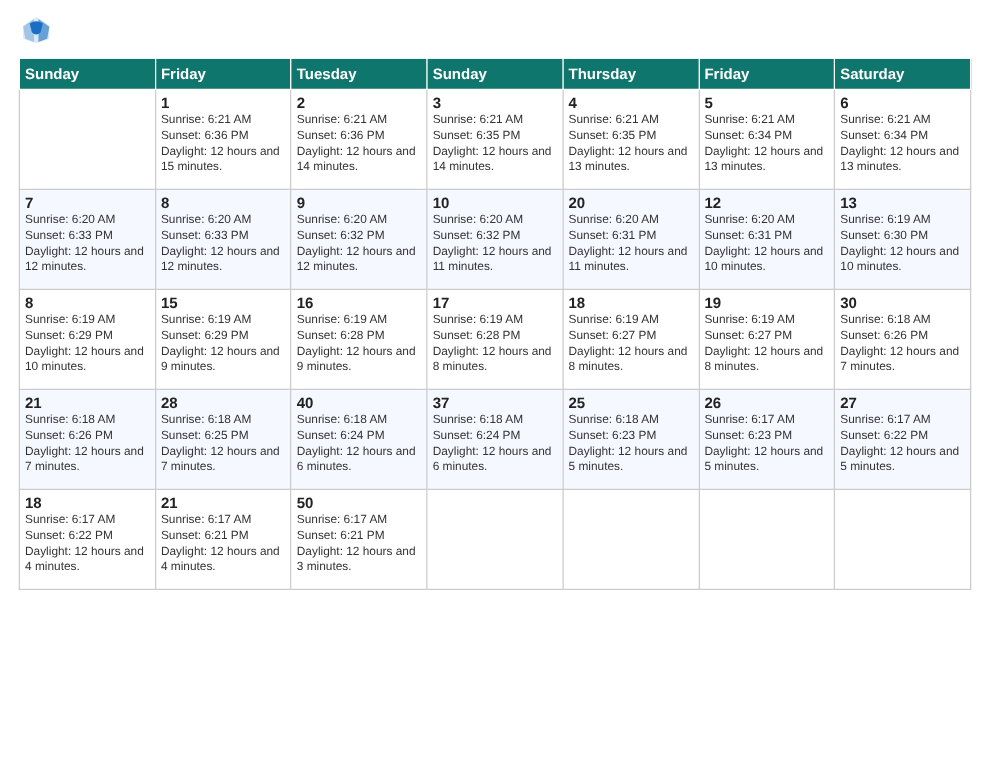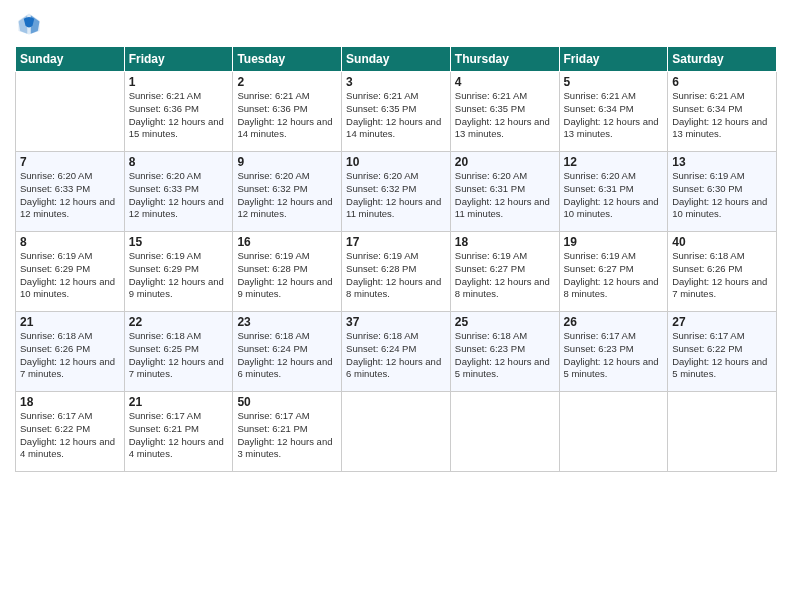--- a/index.html
+++ b/index.html
@@ -278,47 +278,47 @@
       </td>
           <td>
         <span class="day-num">19</span>
         <div class="day-info">
           Sunrise: 6:19 AM<br>
           Sunset: 6:27 PM<br>
           Daylight: 12 hours and 8 minutes.
         </div>
       </td>
           <td>
-        <span class="day-num">40</span>
+        <span class="day-num">30</span>
         <div class="day-info">
           Sunrise: 6:18 AM<br>
           Sunset: 6:26 PM<br>
           Daylight: 12 hours and 7 minutes.
         </div>
       </td>
         </tr>
         <tr>
           <td>
         <span class="day-num">21</span>
         <div class="day-info">
           Sunrise: 6:18 AM<br>
           Sunset: 6:26 PM<br>
           Daylight: 12 hours and 7 minutes.
         </div>
       </td>
           <td>
-        <span class="day-num">22</span>
+        <span class="day-num">28</span>
         <div class="day-info">
           Sunrise: 6:18 AM<br>
           Sunset: 6:25 PM<br>
           Daylight: 12 hours and 7 minutes.
         </div>
       </td>
           <td>
-        <span class="day-num">23</span>
+        <span class="day-num">40</span>
         <div class="day-info">
           Sunrise: 6:18 AM<br>
           Sunset: 6:24 PM<br>
           Daylight: 12 hours and 6 minutes.
         </div>
       </td>
           <td>
         <span class="day-num">37</span>
         <div class="day-info">
           Sunrise: 6:18 AM<br>

